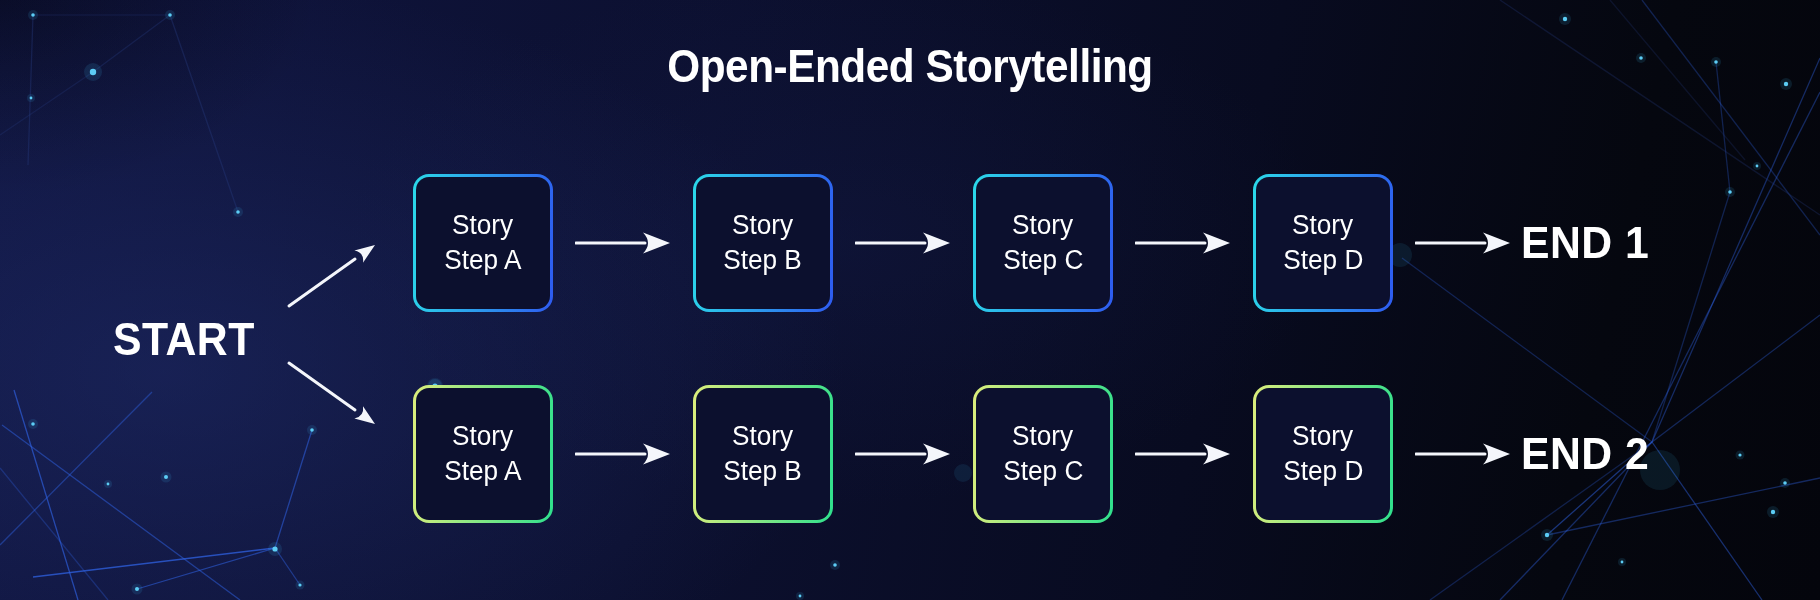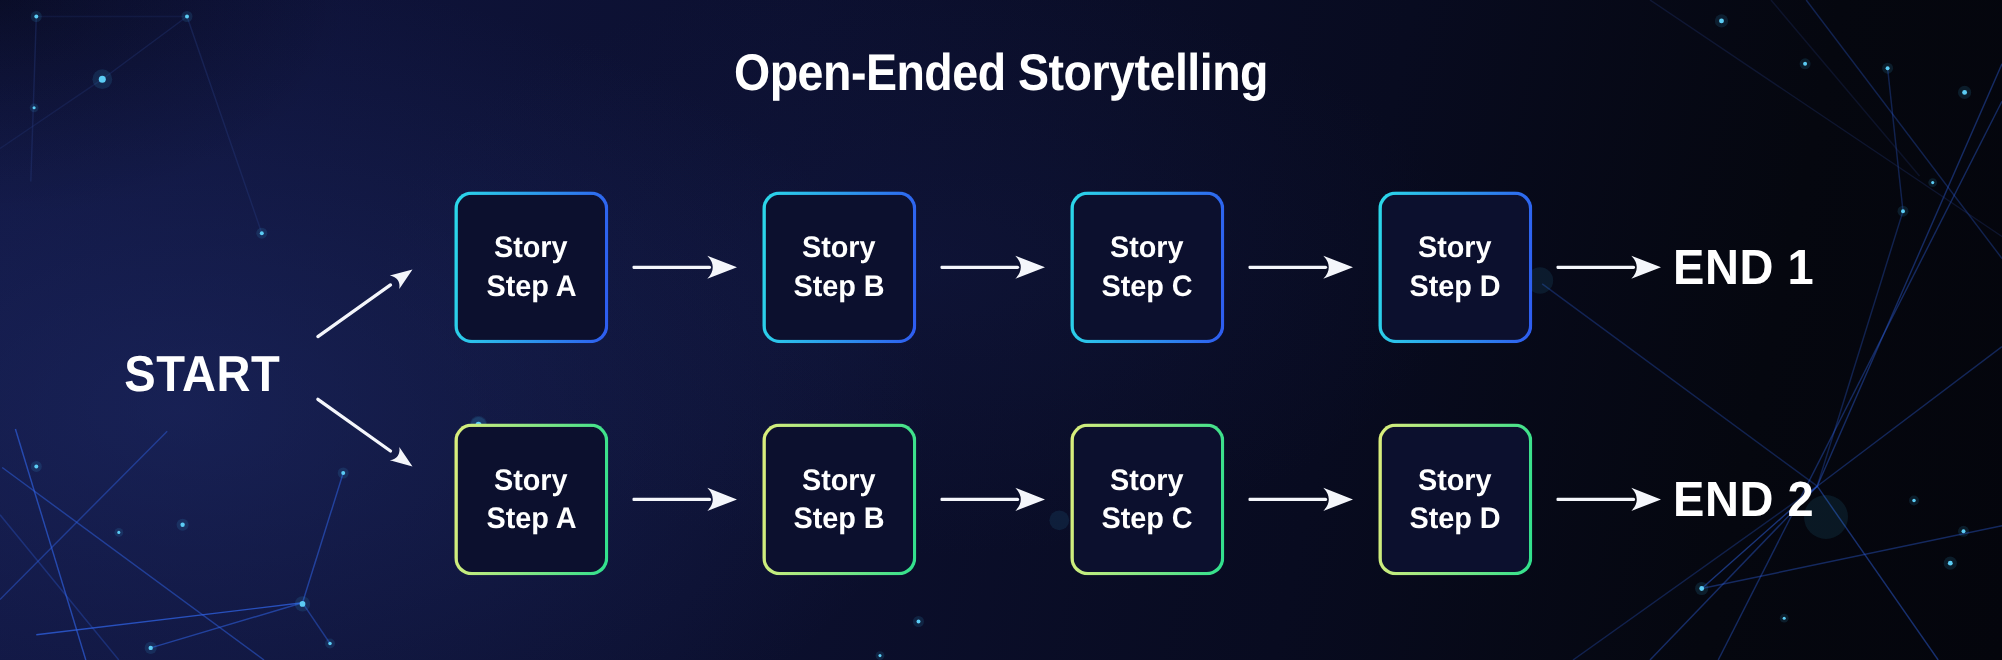--- a/index.html
+++ b/index.html
@@ -36,21 +36,21 @@
   .diag path{fill:#f4f6fb;}
 
   .branch-row{position:absolute;left:413px;display:flex;align-items:center;}
   .branch-row.top{top:174px;}
   .branch-row.bottom{top:385px;}
 
   .step{
     box-sizing:border-box;flex:none;width:140px;height:138px;border-radius:16px;
     border:3px solid transparent;
     display:flex;flex-direction:column;align-items:center;justify-content:center;
-    font-size:27px;font-weight:700;line-height:1.28;text-align:center;
+    font-size:27px;font-weight:400;line-height:1.28;text-align:center;
     background:linear-gradient(#0c102e,#0c102e) padding-box,
                linear-gradient(95deg,var(--c1),var(--c2)) border-box;
   }
   .branch-row.top .step{--c1:#2bd9e9;--c2:#2e5bf0;}
   .branch-row.bottom .step{--c1:#dcee7c;--c2:#2fe08d;}
   .step span{display:block;transform:scaleX(0.97);}
 
   .harrow{flex:none;width:96px;height:24px;margin:0 22px;}
   .harrow line{stroke:#f4f6fb;stroke-width:3;stroke-linecap:round;}
   .harrow path{fill:#f4f6fb;}

